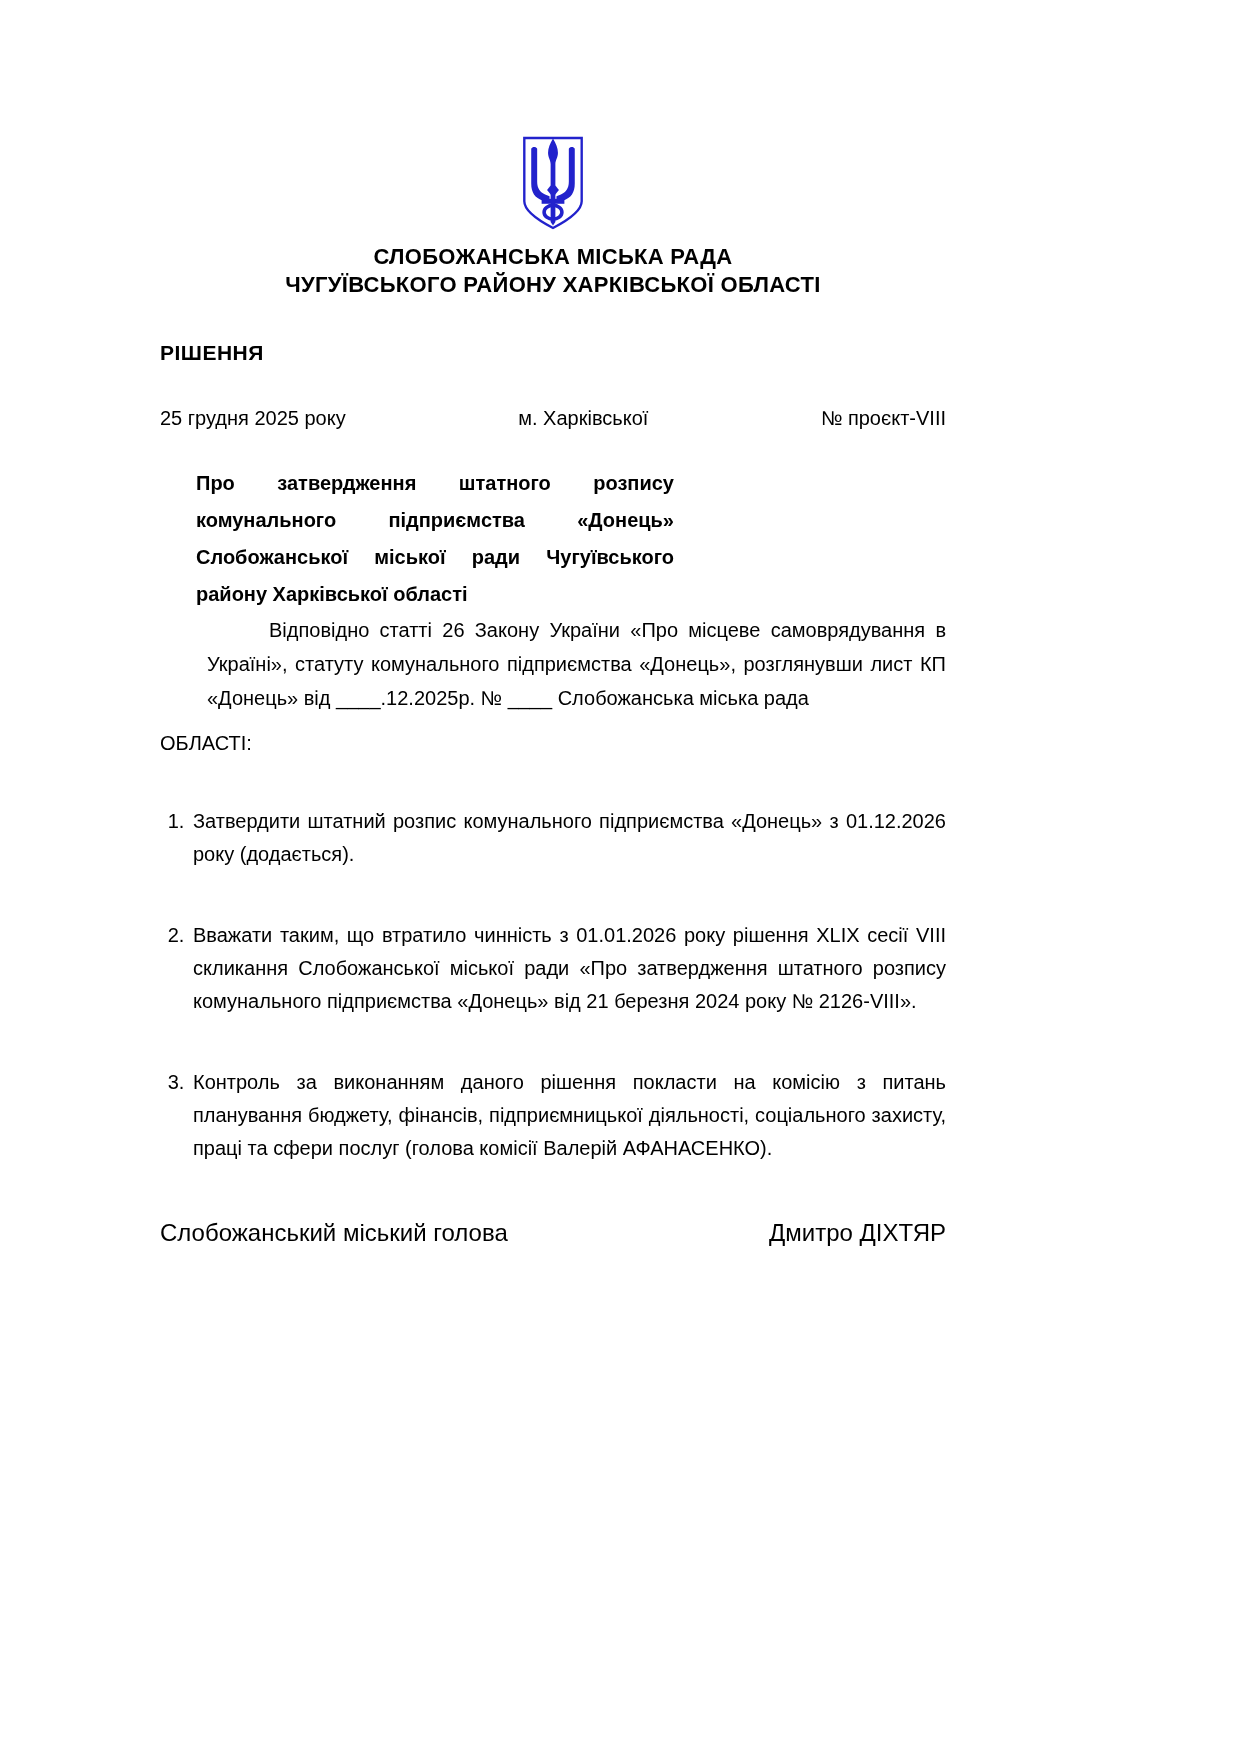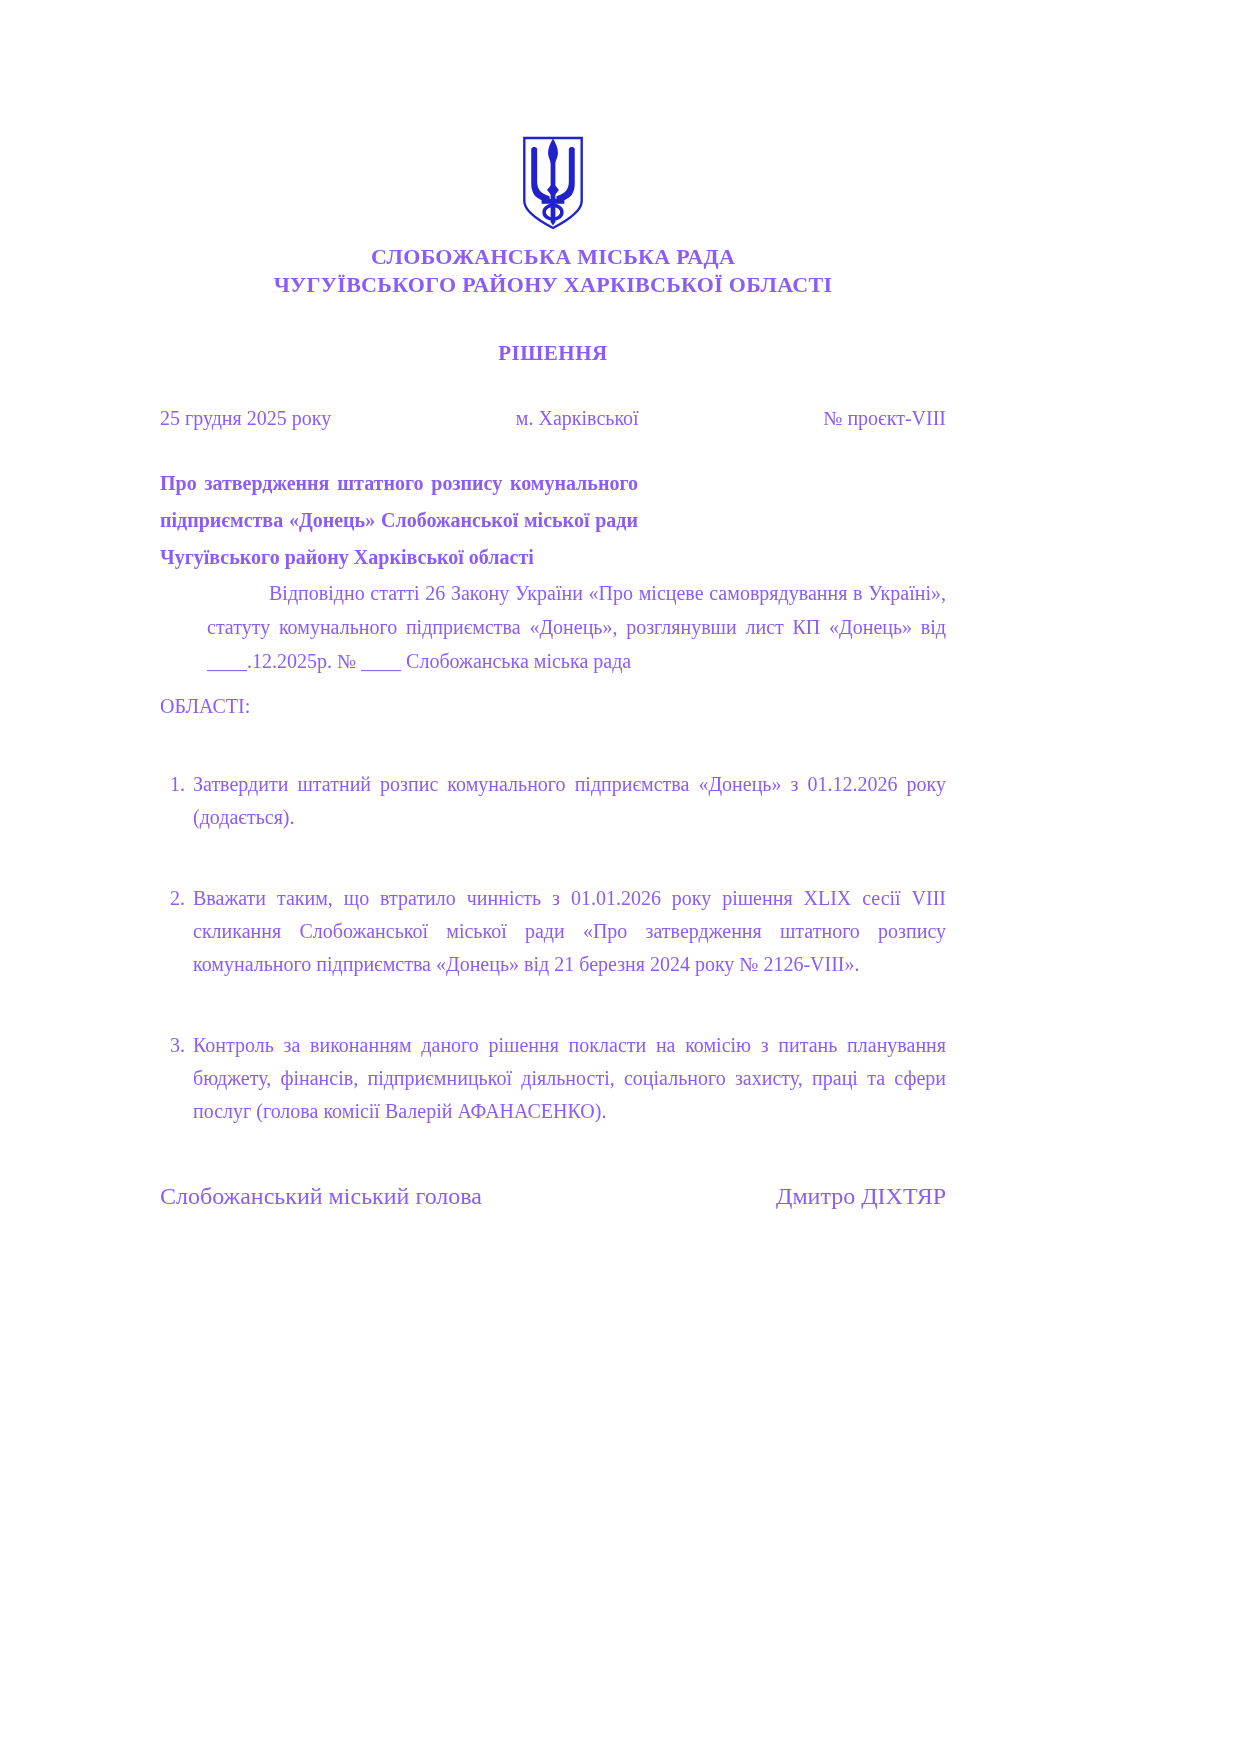--- a/index.html
+++ b/index.html
@@ -1,31 +1,31 @@
 <!DOCTYPE html>
 <html lang="uk"><head>
 <meta charset="utf-8">
 <style>
   html,body{margin:0;padding:0;background:#ffffff;}
   .page{
     position:relative;
     width:1004px;height:1754px;
     background:#ffffff;
-    color:#8b5cf6;
-    font-family:Liberation Serif, serif;
+    color:#000000;
+    font-family:Liberation Sans, sans-serif;
     box-sizing:border-box;
     padding:136px 58px 0 160px;
     overflow:hidden;
   }
   .emblem{display:block;margin:0 auto 12px auto;width:64px;height:95px;color:#2222cc;}
   .hdr-line{text-align:center;font-weight:bold;font-size:22px;line-height:28px;letter-spacing:.3px;}
   .hdr-session{text-align:center;font-weight:normal;font-size:20px;line-height:28px;}
-  .doc-title{text-align:center;font-weight:bold;font-size:21px;line-height:28px;margin-top:40px;letter-spacing:.5px;}
+  .doc-title{text-align:left;font-weight:bold;font-size:21px;line-height:28px;margin-top:40px;letter-spacing:.5px;}
   .dateline{display:flex;justify-content:space-between;align-items:center;margin-top:38px;font-size:20px;line-height:26px;}
-  .subject{margin-top:34px;width:478px;font-weight:bold;font-size:20px;line-height:37px;text-align:justify;}
+  .subject{margin-top:34px;width:478px;font-weight:bold;font-size:20px;line-height:37px;text-align:justify;margin-left:36px;}
   .preamble{margin-top:0;font-size:20px;line-height:34px;text-align:justify;text-indent:62px;margin-left:47px;}
   .resolved{margin-top:14px;font-size:20px;line-height:28px;}
   ol.items{margin:30px 0 0 0;padding:0 0 0 30px;font-size:20px;line-height:33px;list-style:decimal outside;}
   ol.items li{text-align:justify;padding-left:3px;margin-top:48px;}
   .signature{display:flex;justify-content:space-between;align-items:center;margin-top:55px;font-size:24px;line-height:26px;}
 </style>
 </head>
 <body>
 
 <div class="page">

